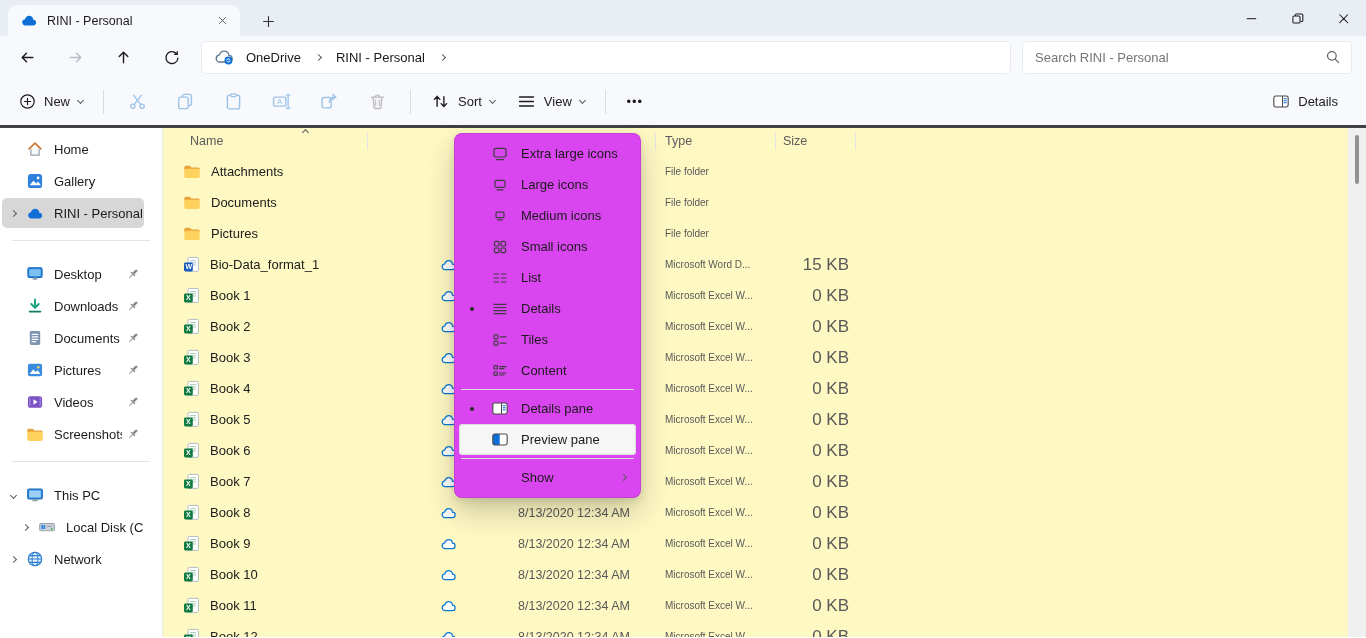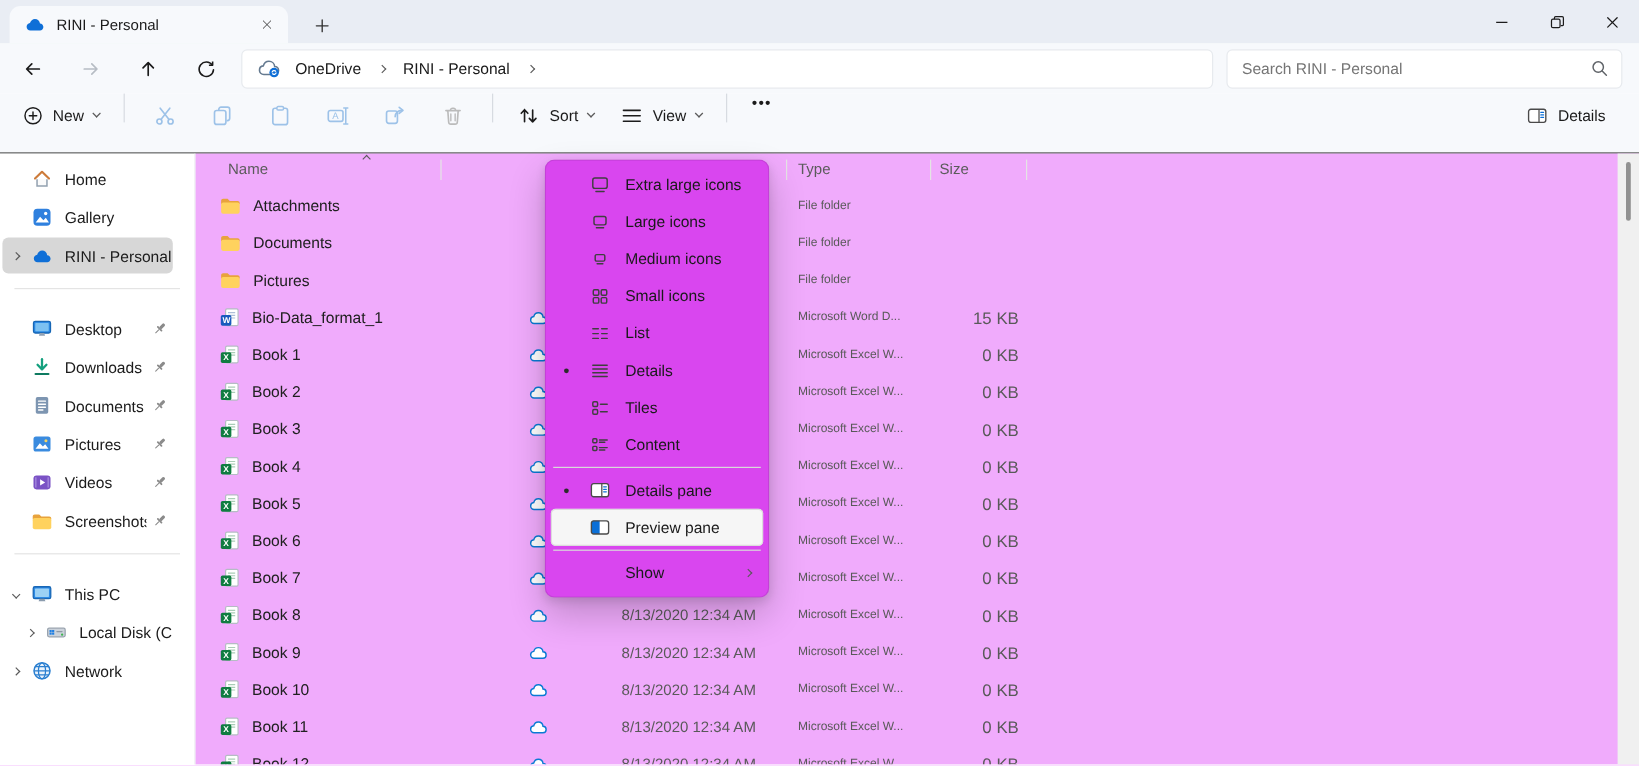--- a/index.html
+++ b/index.html
@@ -25,21 +25,21 @@
                 display:flex; align-items:center; padding:0 12px; gap:4px; }
   .crumb { font-size:13px; color:#191919; padding:0 4px; white-space:nowrap; }
   .crumb-ic { display:flex; margin-right:4px; }
   .searchbox { margin-left:auto; width:330px; height:33px; background:#fff; border:1px solid #e7eaee; border-radius:5px;
                display:flex; align-items:center; padding:0 10px 0 12px; }
   .searchbox input { flex:1; border:none; outline:none; background:transparent; font-size:13px; color:#6d6d6d;
                      font-family:"Liberation Sans","DejaVu Sans",sans-serif; }
   .searchbox input::placeholder { color:#757575; opacity:1; }
 
   
-  .toolbar { height:50px; background:#f7f9fc; border-bottom:1px solid #404040; display:flex; align-items:flex-start; padding:0 18px 0 8px; }
+  .toolbar { height:50px; background:#f7f9fc; border-bottom:3px solid #404040; display:flex; align-items:center; padding:0 18px 0 8px; }
   .tbtn { display:flex; align-items:center; gap:8px; height:36px; padding:0 11px; border-radius:5px; font-size:13px; color:#1b1b1b; }
   .tibtn { width:44px; height:36px; display:flex; align-items:center; justify-content:center; border-radius:5px; margin:0 2px; }
   .tsep { width:1px; height:24px; background:#d7dbe1; margin:0 9px; }
   .more { font-size:13px; letter-spacing:1px; color:#1b1b1b; width:40px; text-align:center; }
   .details-btn { margin-left:auto; display:flex; align-items:center; gap:8px; font-size:13px; height:36px; padding:0 10px; border-radius:5px; }
 
   
   .chev { width:6px; height:6px; border-right:1.5px solid #5a5a5a; border-bottom:1.5px solid #5a5a5a; display:inline-block; flex:none; }
   .chev.sm { width:5px; height:5px; }
   .chev.r { transform:rotate(-45deg); }
@@ -51,35 +51,35 @@
   .sidebar { width:163px; border-right:1px solid #e9ebee; padding-top:6px; background:#fff; }
   .side-item { height:30px; margin:0 18px 2px 2px; display:flex; align-items:center; border-radius:5px; font-size:13px; color:#1b1b1b; }
   .side-item.selected { background:#d7d7d7; }
   .chev-slot { width:22px; display:flex; justify-content:center; flex:none; }
   .side-icon { width:22px; display:flex; justify-content:center; flex:none; }
   .side-label { margin-left:8px; flex:1; white-space:nowrap; overflow:hidden; }
   .side-pin { width:22px; display:flex; justify-content:center; flex:none; }
   .side-div { height:1px; background:#e4e4e4; margin:12px 12px 18px 12px; }
   .indent1 .chev-slot { margin-left:12px; }
 
-  .main { flex:1; position:relative; background:#f0abfc; overflow:hidden; }
+  .main { flex:1; position:relative; background:#fef9c3; overflow:hidden; }
   .colhead { position:relative; height:27px; font-size:12.5px; color:#5b5b5b; }
   .colhead .hl { position:absolute; top:6px; }
   .hl-name { left:27px; } .hl-type { left:502px; } .hl-size { left:620px; }
   .sortcaret { position:absolute; left:140px; top:2px; }
   .coldiv { position:absolute; top:5px; width:1px; height:17px; background:#e4e4e4; }
   .cd1 { left:204px; } .cd2 { left:492px; } .cd3 { left:612px; } .cd4 { left:692px; }
 
   .rows { position:absolute; top:28px; left:0; right:0; bottom:0; overflow:hidden; }
   .frow { position:relative; height:31px; }
   .c-name { position:absolute; left:20px; top:0; height:31px; display:flex; align-items:center; gap:10px; font-size:13px; color:#202020; }
   .c-cloud { position:absolute; left:277px; top:0; height:31px; display:flex; align-items:center; }
   .c-date  { position:absolute; left:355px; top:0; height:31px; display:flex; align-items:center; font-size:12.5px; color:#595959; white-space:nowrap; }
   .c-type  { position:absolute; left:502px; top:0; height:31px; display:flex; align-items:center; font-size:10px; color:#595959; white-space:nowrap; }
-  .c-size  { position:absolute; left:598px; top:0; height:31px; width:88px; display:flex; align-items:center; justify-content:flex-end; font-size:14px; color:#595959; }
+  .c-size  { position:absolute; left:598px; top:0; height:31px; width:88px; display:flex; align-items:center; justify-content:flex-end; font-size:17px; color:#595959; }
 
   
   .vscroll { position:absolute; right:0; top:0; width:18px; height:100%; background:#f0f0f0; }
   .vthumb { position:absolute; top:7px; right:7px; width:4px; height:49px; background:#919191; border-radius:2px; }
 
   
   .view-menu { position:absolute; left:454px; top:133px; width:187px; background:#d946ef; border:1px solid rgba(0,0,0,.09);
                border-radius:8px; padding:4px; box-shadow:0 14px 30px rgba(0,0,0,.20), 0 3px 8px rgba(0,0,0,.10); z-index:60; }
   .mitem { height:31px; display:flex; align-items:center; border-radius:4px; font-size:13px; color:#1a1a1a; }
   .mitem.hovered { background:#f6f6f6; box-shadow:inset 0 0 0 1px #dcdcdc; }

